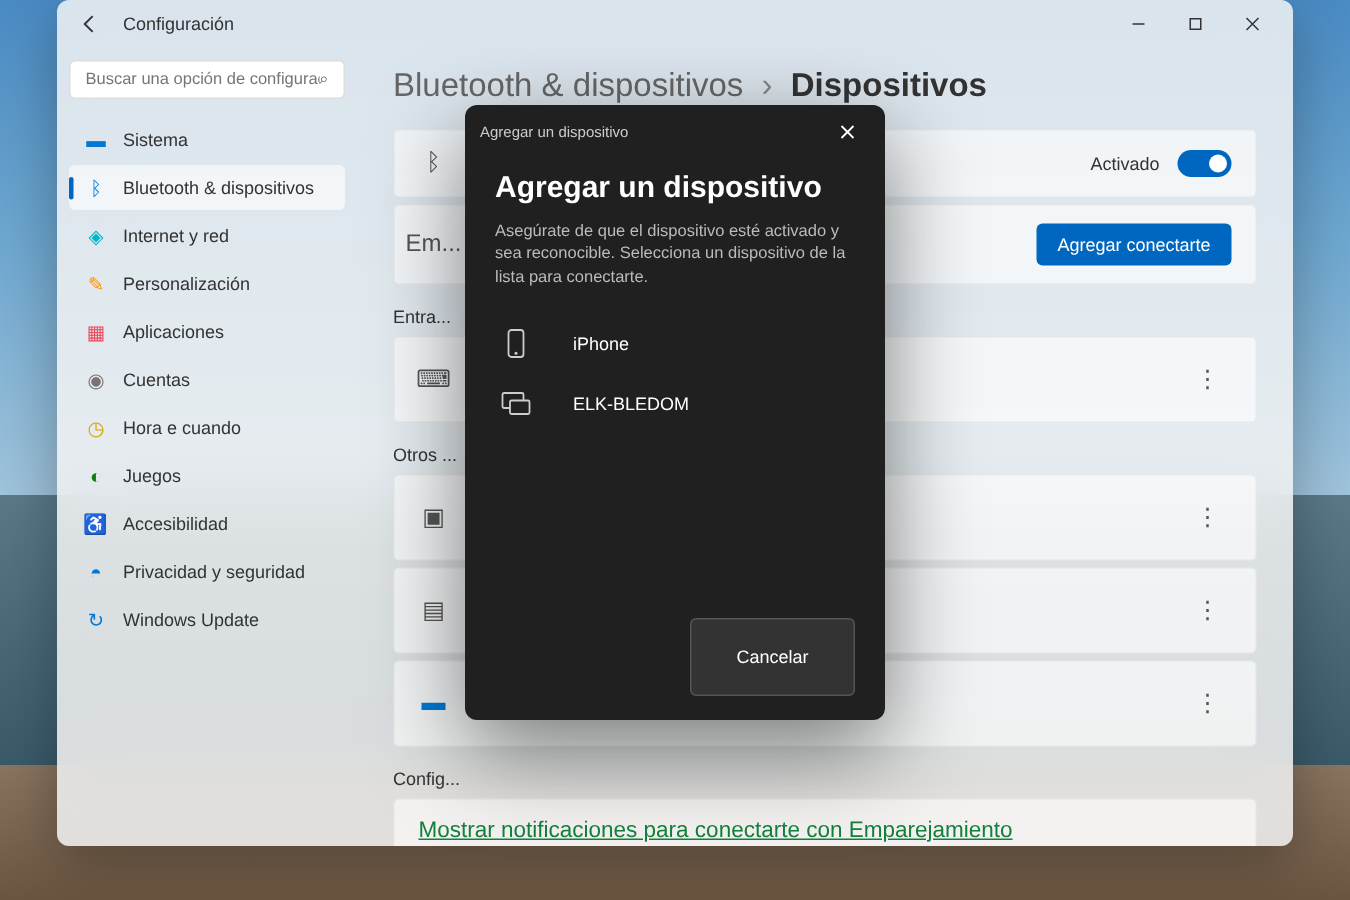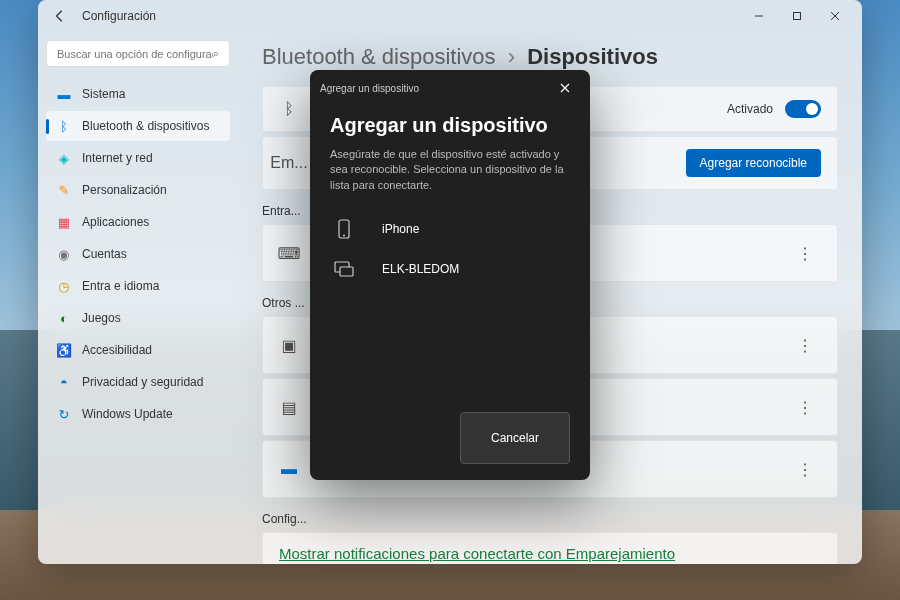--- a/index.html
+++ b/index.html
@@ -116,21 +116,21 @@
       <div class="nav-item">
           <span class="nav-ico" style="color:#e74856">▦</span>
           <span>Aplicaciones</span>
         </div>
       <div class="nav-item">
           <span class="nav-ico" style="color:#7a7574">◉</span>
           <span>Cuentas</span>
         </div>
       <div class="nav-item">
           <span class="nav-ico" style="color:#d4a800">◷</span>
-          <span>Entra e idioma</span>
+          <span>Hora e cuando</span>
         </div>
       <div class="nav-item">
           <span class="nav-ico" style="color:#107c10">◐</span>
           <span>Juegos</span>
         </div>
       <div class="nav-item">
           <span class="nav-ico" style="color:#0078d4">♿</span>
           <span>Accesibilidad</span>
         </div>
       <div class="nav-item">
@@ -156,21 +156,21 @@
         <div class="card-right">
           <span class="state-label">Activado</span>
           <div class="toggle on"></div>
         </div>
       </div>
 
       <div class="card">
         <div class="card-ico">Em...</div>
         <div class="card-body"></div>
         <div class="card-right">
-          <button class="btn-primary">Agregar reconocible</button>
+          <button class="btn-primary">Agregar conectarte</button>
         </div>
       </div>
 
       <div class="section-label">Entra...</div>
       <div class="card">
         <div class="card-ico">⌨</div>
         <div class="card-body"></div>
         <div class="more-btn">⋮</div>
       </div>
 

